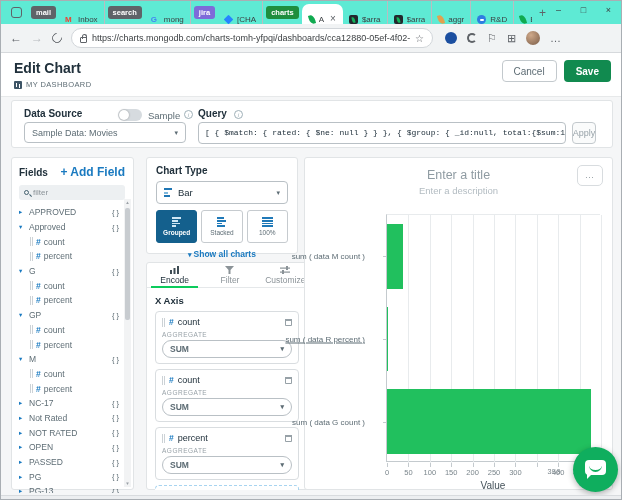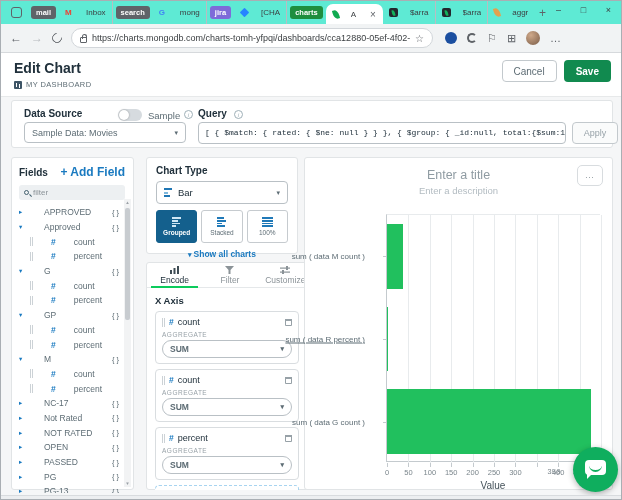--- a/index.html
+++ b/index.html
@@ -4,21 +4,21 @@
 <style>
   *{margin:0;padding:0;box-sizing:border-box}
   html,body{width:622px;height:500px}
   body{position:relative;font-family:"Liberation Sans",sans-serif;background:#fff;overflow:hidden;border:1px solid #a9aeb3}
 
   
   .tabstrip{position:absolute;left:0;top:0;width:100%;height:23px;background:#5eead4;display:flex;align-items:center;padding-left:4px}
   .ws-btn{width:11px;height:11px;border:1.5px solid #5f6368;border-radius:3px;margin:0 6px;flex:0 0 auto}
   .tabs{display:flex;align-items:center;height:100%;overflow:hidden}
   .tab-group-pill{font-size:7.5px;font-weight:bold;color:#fff;border-radius:3px;padding:2px 5px;margin:0 3px;white-space:nowrap}
-  .tab{display:flex;align-items:center;gap:12px;padding:0 6px;height:23px;font-size:8px;color:#3c4043;position:relative;white-space:nowrap}
+  .tab{display:flex;align-items:flex-end;gap:4px;padding:0 6px;height:23px;font-size:8px;color:#3c4043;position:relative;white-space:nowrap}
   .tab:not(.active){border-right:1px solid #b9bdc1}
   .tab.active{background:#fff;border-radius:7px 7px 0 0;height:20px;align-self:flex-end;padding:0 7px;border-right:none}
   .tlabel{max-width:34px;overflow:hidden}
   .tclose{font-size:10px;color:#5f6368;margin-left:2px}
   .newtab{font-size:12px;color:#5f6368;margin-left:7px}
   .wincontrols{margin-left:auto;display:flex;align-self:flex-start}
   .wincontrols span{width:25px;text-align:center;font-size:9px;color:#3c4043;line-height:18px}
   .ticon{width:9px;height:9px;display:inline-block;position:relative;flex:0 0 auto}
   .gmail-icon::before{content:"M";font-weight:bold;color:#ea4335;font-size:8px;line-height:9px}
   .google-icon::before{content:"G";font-weight:bold;color:#4285f4;font-size:8px;line-height:9px}
@@ -67,34 +67,34 @@
   .caret{margin-left:auto;font-size:7px;color:#5d6c74}
   .toggle{position:absolute;left:106px;top:8px;width:24px;height:12px;background:#d6dbdf;border-radius:6px}
   .toggle::after{content:"";position:absolute;left:1px;top:1px;width:10px;height:10px;background:#fff;border-radius:50%;box-shadow:0 0 2px rgba(0,0,0,.35)}
   .ds-sample{position:absolute;left:136px;top:9px;font-size:9.5px;color:#5d6c74}
   .info{position:absolute;width:9px;height:9px;border:1px solid #9fb0b8;border-radius:50%;color:#9fb0b8;font-size:6px;display:flex;align-items:center;justify-content:center}
   .info::after{content:"i";font-style:italic}
   #info-sample{left:172px;top:9px}
   #info-query{left:222px;top:9px}
   .ds-query-label{position:absolute;left:186px;top:7px;font-size:10px;font-weight:bold;color:#21313c}
   .ds-query{position:absolute;left:186px;top:21px;width:368px;height:22px;border:1px solid #b9c0c5;border-radius:4px;font-family:"Liberation Mono",monospace;font-size:8px;color:#21313c;line-height:20px;padding:0 6px;white-space:nowrap;overflow:hidden;background:#fff}
-  .btn-apply{position:absolute;left:560px;top:21px;width:46px;height:22px;background:#fafbfb;border:1px solid #c3c9cd;border-radius:4px;font-size:9px;color:#98a3a9;display:flex;align-items:center;justify-content:center}
+  .btn-apply{position:absolute;left:560px;top:21px;width:24px;height:22px;background:#fafbfb;border:1px solid #c3c9cd;border-radius:4px;font-size:9px;color:#98a3a9;display:flex;align-items:center;justify-content:center}
 
   
   #fields-card{left:10px;top:156px;width:123px;height:333px;padding:7px 0 0 7px}
   .f-head{display:flex;align-items:baseline;justify-content:space-between;padding-right:8px}
   .f-title{font-size:10px;font-weight:bold;color:#21313c}
   .f-add{font-size:12px;font-weight:bold;color:#1a7ac0}
   .f-search{margin-top:6px;margin-right:8px;height:15px;background:#edf0f2;border-radius:3px;display:flex;align-items:center;gap:4px;padding:0 5px}
   .mag{width:5px;height:5px;border:1.2px solid #43606e;border-radius:50%;position:relative;flex:0 0 auto}
   .mag::after{content:"";position:absolute;left:4px;top:4px;width:3px;height:1.2px;background:#43606e;transform:rotate(45deg)}
   .f-search input{border:none;background:transparent;outline:none;font-size:8px;color:#5d6c74;width:80px;font-family:"Liberation Sans",sans-serif}
   .f-search input::placeholder{color:#8b9398}
   #field-list{position:relative;margin-top:5px;height:288px;overflow:hidden;padding-right:14px}
-  .frow{height:14.7px;display:flex;align-items:center;gap:18px;font-size:8.5px;color:#5d6c74;white-space:nowrap}
+  .frow{height:14.7px;display:flex;align-items:center;gap:3px;font-size:8.5px;color:#5d6c74;white-space:nowrap}
   .frow .tcaret{color:#1a7ac0;font-size:6.5px;width:7px;flex:0 0 auto}
   .flabel{overflow:hidden;flex:1}
   .fbadge{font-size:7.5px;color:#5d6c74}
   .frow.child{padding-left:11px}
   .grip{width:3px;height:9px;border-left:1px solid #ccd2d6;border-right:1px solid #ccd2d6;flex:0 0 auto}
   .hash{color:#1a7ac0;font-weight:bold;font-size:8.5px}
   .sbar{position:absolute;width:7px;background:#f2f3f4}
   .sarrow{position:absolute;left:0;width:7px;text-align:center;font-size:4.5px;color:#9aa0a6}
   .sarrow.up{top:1px}.sarrow.down{bottom:1px}
   .sthumb{position:absolute;left:1px;width:5px;background:#c8ccd0;border-radius:2px}

